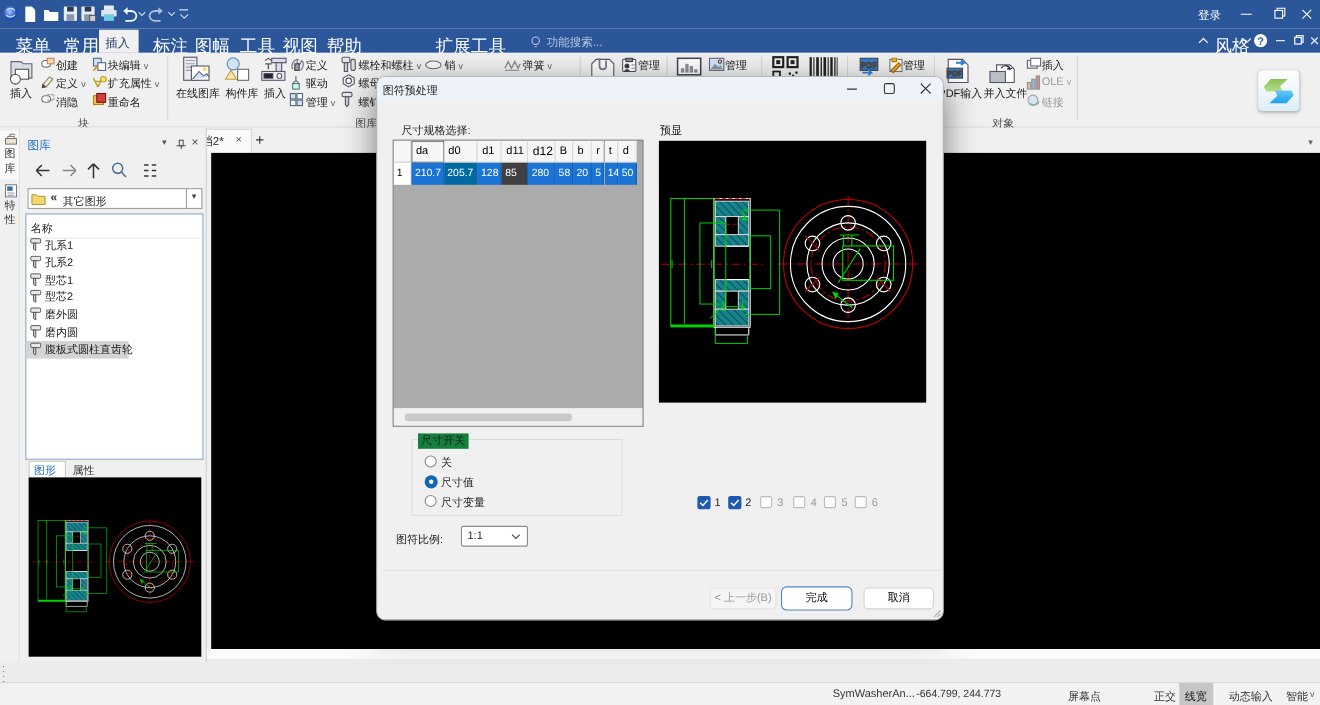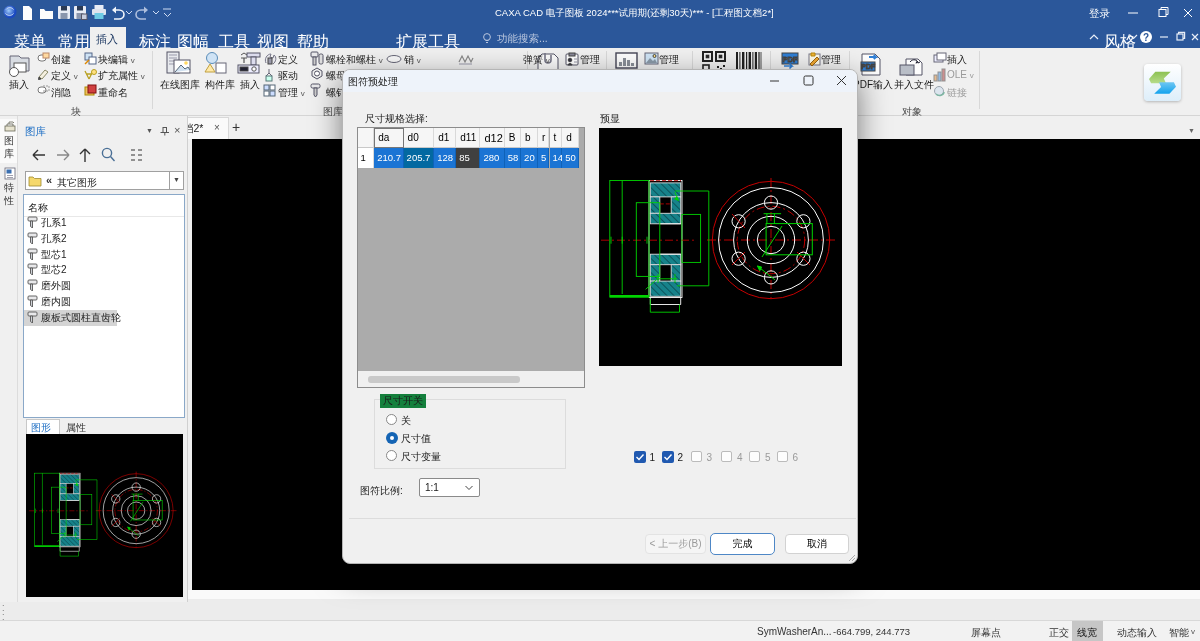--- a/index.html
+++ b/index.html
@@ -13,21 +13,20 @@
 .gray{color:#9a9a9a;white-space:nowrap;}
 .dd{font-size:8px;color:#555;}
 svg{display:block;}
 </style></head>
 <body>
 <div id="stage">
 
 <div class="abs" style="left:0;top:0;width:1200px;height:26px;background:#2b579a;"></div>
 
 <div class="abs" style="left:0;top:26px;width:1200px;height:22px;background:#2b579a;"></div>
-<div class="abs" style="left:495px;top:7px;font-size:9.5px;color:#fff;white-space:nowrap;">CAXA CAD 电子图板 2024***试用期(还剩30天)*** - [工程图文档2*]</div>
 <div class="abs w" style="left:1089px;top:7px;font-size:10.5px;">登录</div>
 
 <svg class="abs" style="left:1120px;top:0" width="80" height="26" viewBox="0 0 80 26">
  <g stroke="#fff" stroke-width="1" fill="none">
   <path d="M8 13h10"></path>
   <rect x="39" y="9.5" width="7" height="7"></rect>
         <path d="M41 9.5v-2h7v7h-2"></path>
   <path d="M64 9l8 8M72 9l-8 8"></path>
  </g>
 </svg>
@@ -309,21 +308,21 @@
 <div class="abs btxt" style="left:160px;top:78px;">在线图库</div>
 <div class="abs btxt" style="left:205px;top:78px;">构件库</div>
 <div class="abs btxt" style="left:240px;top:78px;">插入</div>
 <div class="abs btxt" style="left:278px;top:53px;">定义</div>
 <div class="abs btxt" style="left:278px;top:69px;">驱动</div>
 <div class="abs btxt" style="left:278px;top:86px;">管理 <span class="dd">v</span></div>
 <div class="abs btxt" style="left:326px;top:53px;">螺栓和螺柱 <span class="dd">v</span></div>
 <div class="abs btxt" style="left:326px;top:69px;">螺母 <span class="dd">v</span></div>
 <div class="abs btxt" style="left:326px;top:86px;">螺钉 <span class="dd">v</span></div>
 <div class="abs btxt" style="left:404px;top:53px;">销 <span class="dd">v</span></div>
-<div class="abs btxt" style="left:475px;top:53px;margin-left:48px;">弹簧 <span class="dd">v</span></div>
+<div class="abs btxt" style="left:475px;top:53px;">弹簧 <span class="dd">v</span></div>
 <div class="abs btxt" style="left:580px;top:53px;">管理</div>
 <div class="abs btxt" style="left:659px;top:53px;">管理</div>
 <div class="abs btxt" style="left:821px;top:53px;">管理</div>
 <div class="abs btxt" style="left:853px;top:78px;">PDF输入</div>
 <div class="abs btxt" style="left:894px;top:78px;">并入文件</div>
 <div class="abs btxt" style="left:947px;top:53px;">插入</div>
 <div class="abs gray" style="left:947px;top:69px;">OLE <span style="font-size:8px;">v</span></div>
 <div class="abs gray" style="left:947px;top:86px;">链接</div>
 
 <div class="abs" style="left:1144px;top:64px;width:37px;height:37px;border-radius:4px;background:linear-gradient(#ffffff,#ddeefa);box-shadow:0 1px 3px rgba(0,0,0,.25);"></div>

